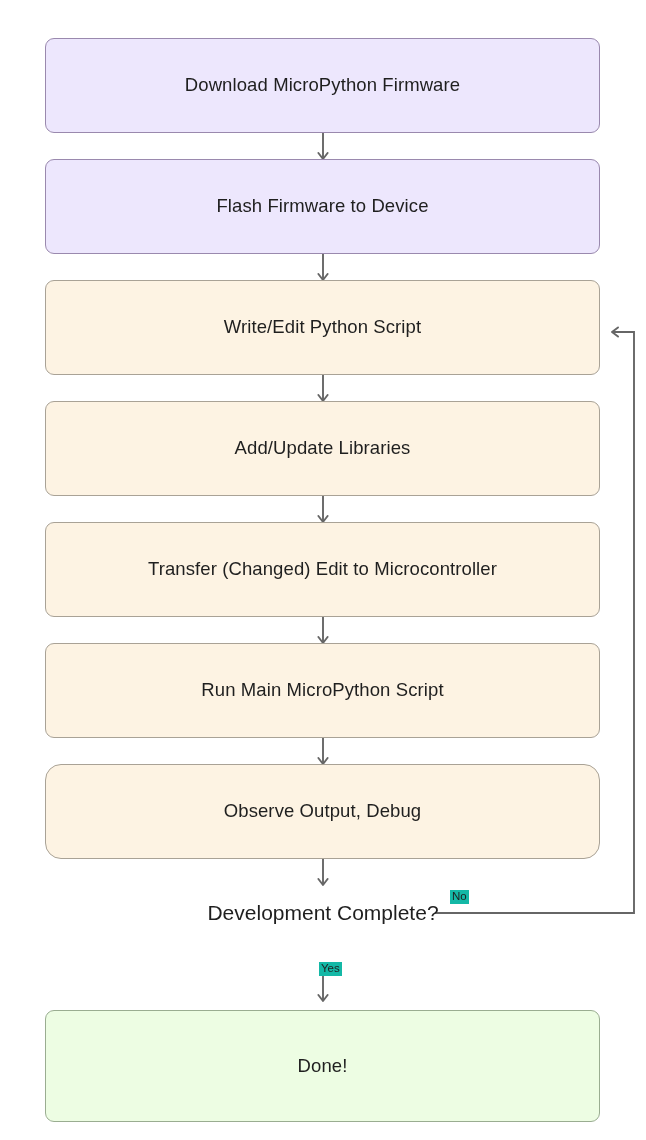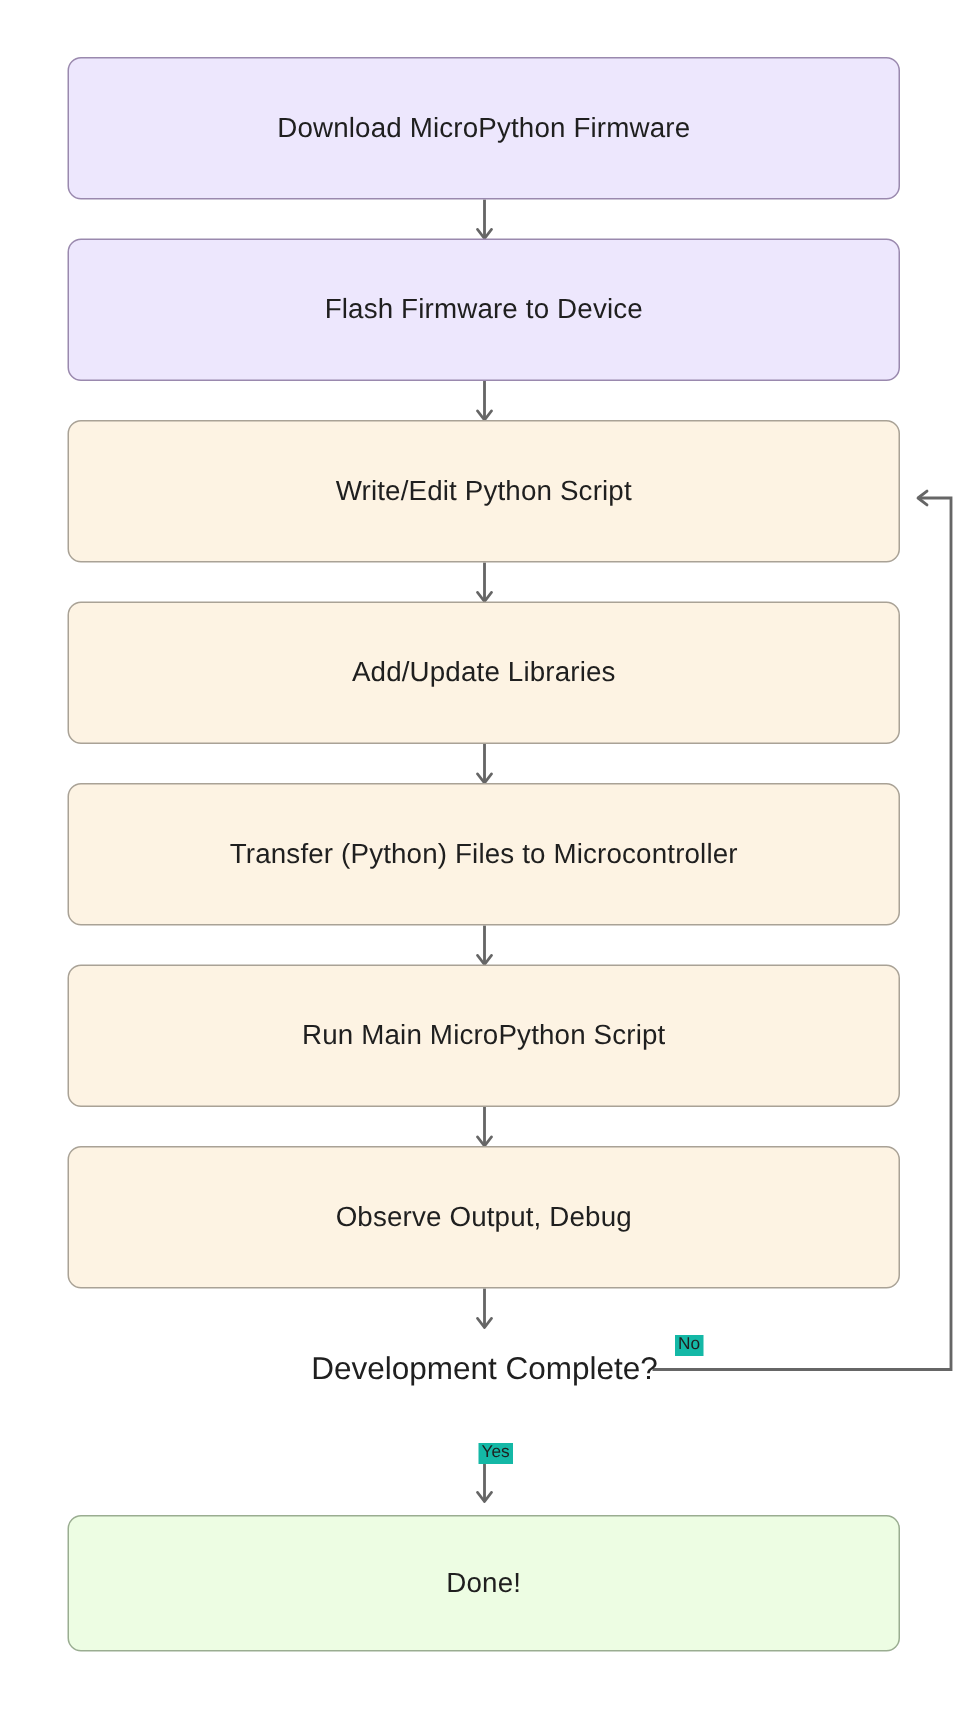--- a/index.html
+++ b/index.html
@@ -135,36 +135,36 @@
 
   <div class="node kind-dev" style="left:45px; top:280px; width:555px; height:95px;">
     <span class="node-label">Write/Edit Python Script</span>
   </div>
 
   <div class="node kind-dev" style="left:45px; top:401px; width:555px; height:95px;">
     <span class="node-label">Add/Update Libraries</span>
   </div>
 
   <div class="node kind-dev" style="left:45px; top:522px; width:555px; height:95px;">
-    <span class="node-label">Transfer (Python) Files to Microcontroller</span>
+    <span class="node-label">Transfer (Changed) Edit to Microcontroller</span>
   </div>
 
   <div class="node kind-dev" style="left:45px; top:643px; width:555px; height:95px;">
     <span class="node-label">Run Main MicroPython Script</span>
   </div>
 
-  <div class="node kind-dev" style="left:45px; top:764px; width:555px; height:95px;">
+  <div class="node kind-dev" style="left:45px; top:764px; width:555px; height:95px;border-radius:16px;">
     <span class="node-label">Observe Output, Debug</span>
   </div>
 
   <div class="decision-node" style="left:168px; top:895px; width:310px; height:36px;">
     <span class="decision-label">Development Complete?</span>
   </div>
 
-  <div class="node kind-done" style="left:45px; top:1010px; width:555px; height:91px;">
+  <div class="node kind-done" style="left:45px; top:1010px; width:555px; height:112px;">
     <span class="node-label">Done!</span>
   </div>
 
   <span class="edge-label" style="left:450px; top:890px;">No</span>
 
   <span class="edge-label" style="left:291px; top:962px;margin-left:28px;">Yes</span>
 
 </div>
 
 </body></html>

